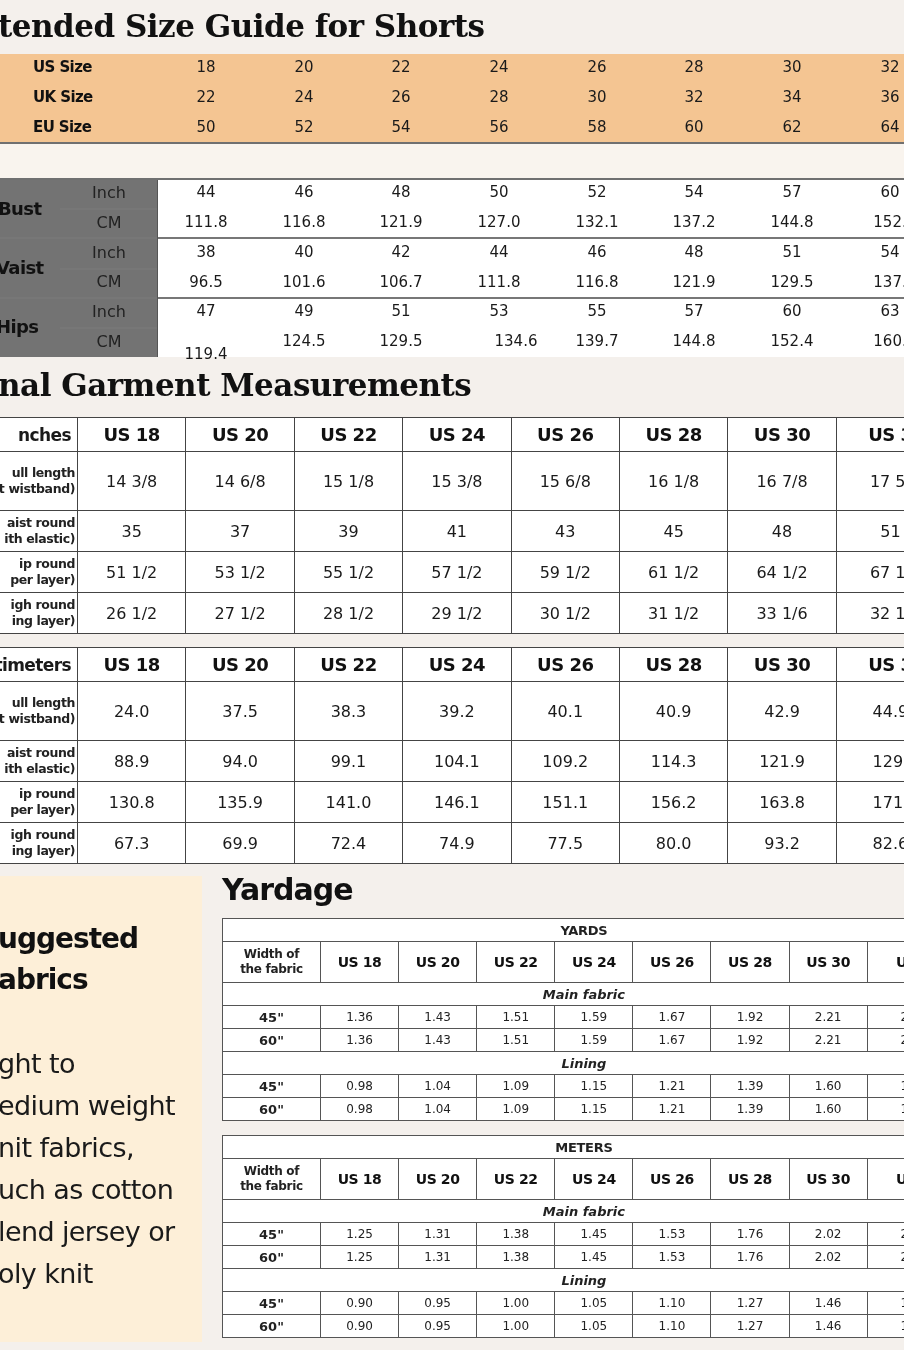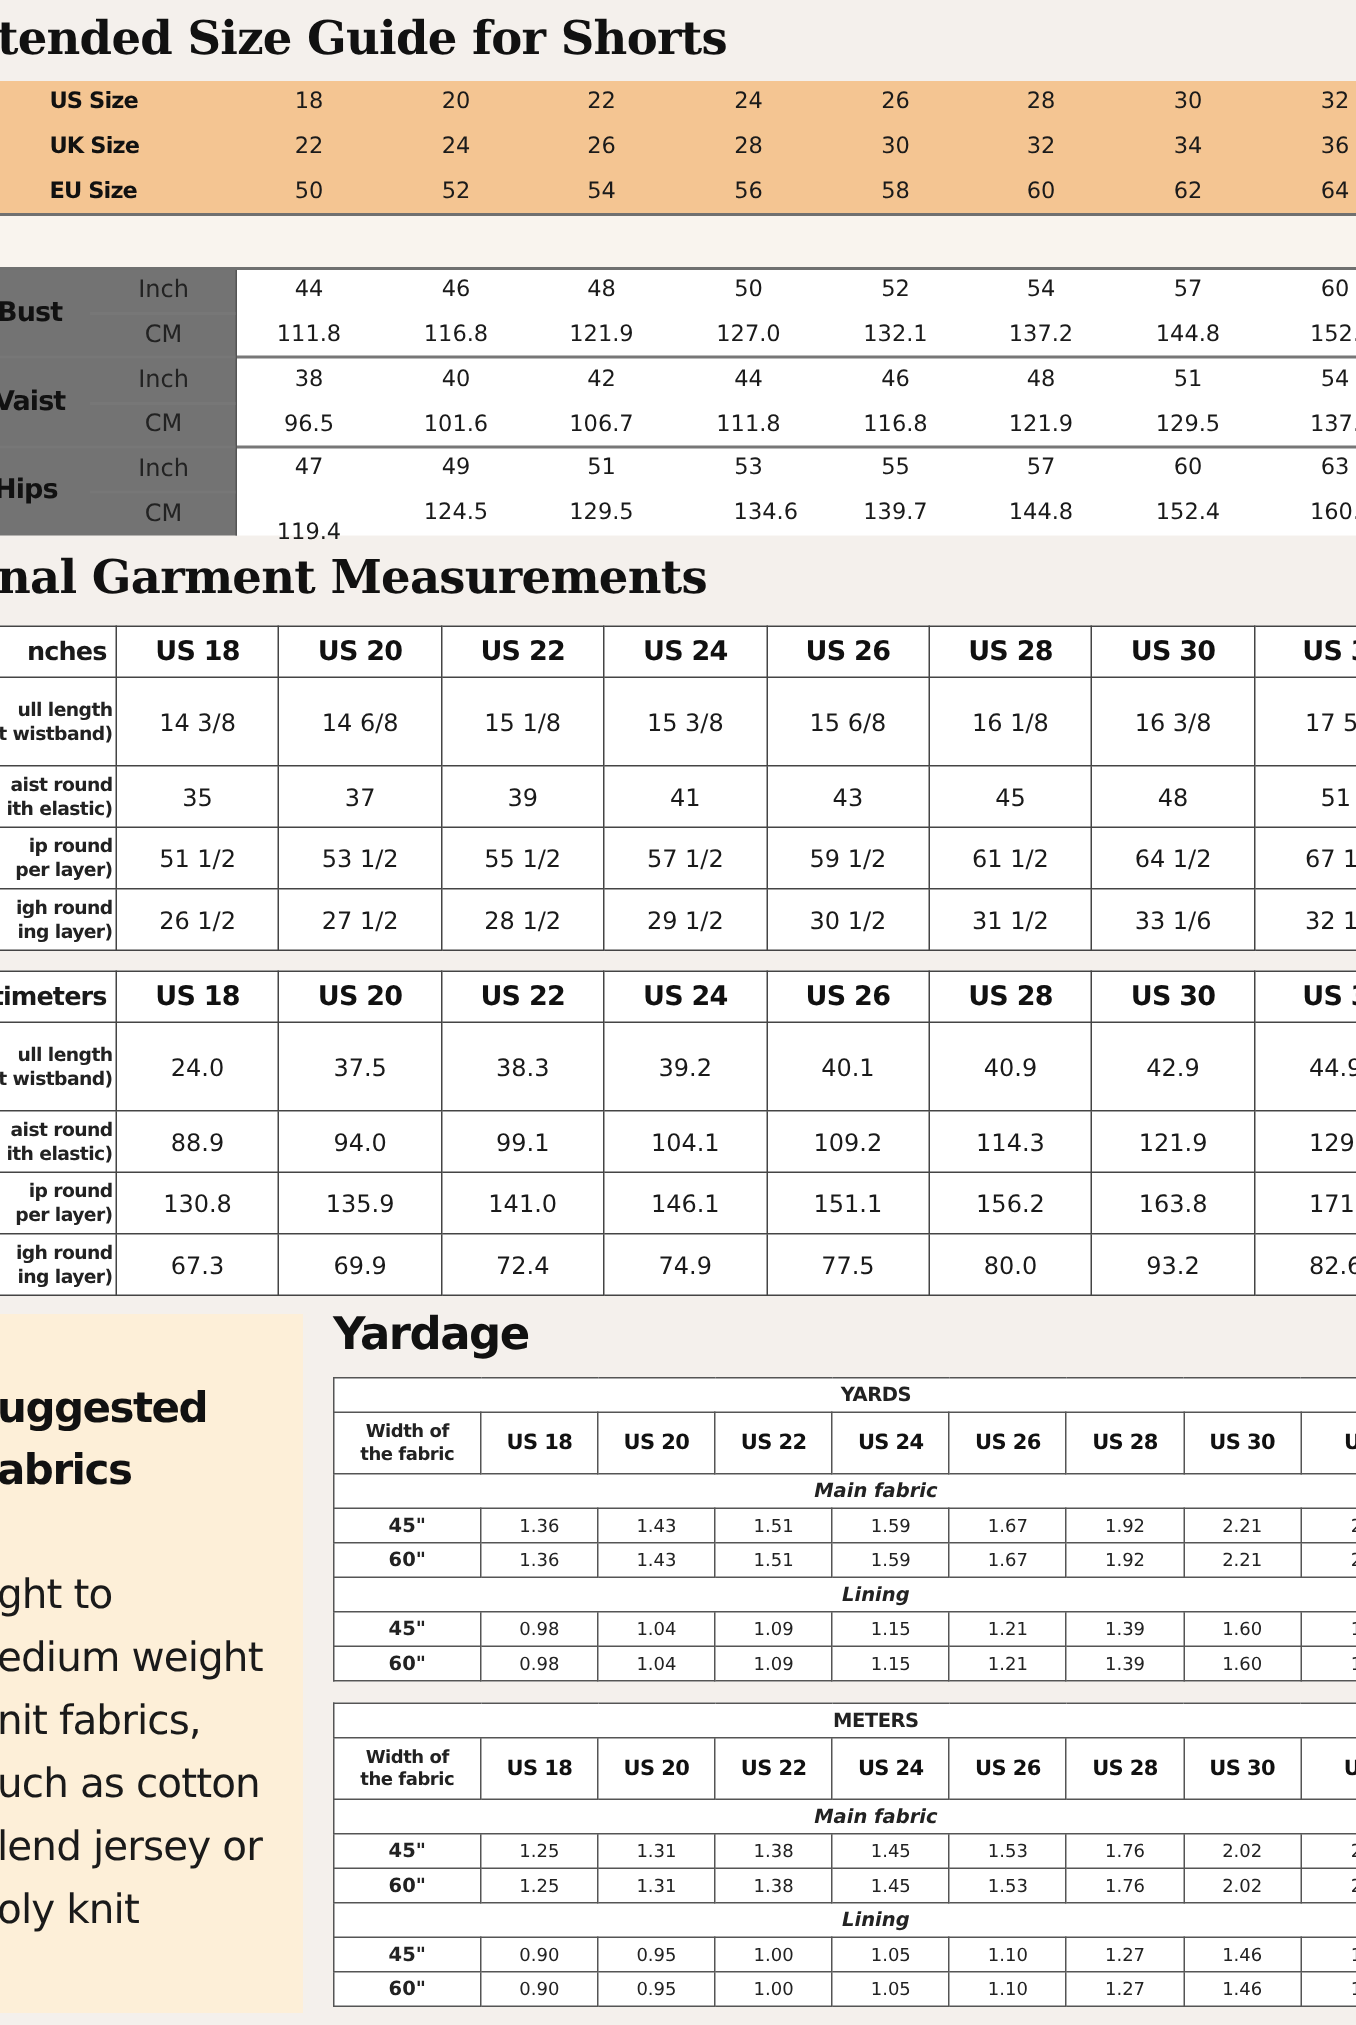--- a/index.html
+++ b/index.html
@@ -135,21 +135,21 @@
       <div class="abs bv" style="left:111px;top:122px;">49</div>
       <div class="abs bv" style="left:208px;top:122px;">51</div>
       <div class="abs bv" style="left:306px;top:122px;">53</div>
       <div class="abs bv" style="left:404px;top:122px;">55</div>
       <div class="abs bv" style="left:501px;top:122px;">57</div>
       <div class="abs bv" style="left:599px;top:122px;">60</div>
       <div class="abs bv" style="left:697px;top:122px;">63</div>
       <div class="abs bv" style="left:13px;top:165px;">119.4</div>
       <div class="abs bv" style="left:111px;top:152px;">124.5</div>
       <div class="abs bv" style="left:208px;top:152px;">129.5</div>
-      <div class="abs bv" style="left:304px;top:152px;text-align:right;">134.6</div>
+      <div class="abs bv" style="left:323px;top:152px;">134.6</div>
       <div class="abs bv" style="left:404px;top:152px;">139.7</div>
       <div class="abs bv" style="left:501px;top:152px;">144.8</div>
       <div class="abs bv" style="left:599px;top:152px;">152.4</div>
       <div class="abs bv" style="left:697px;top:152px;">160.</div>
     </div>
 </div>
 
 <div class="abs title" style="left:-2px;top:367px;">nal Garment Measurements</div>
 
 <table class="g" id="g-in" style="left:-30px;top:417px;width:974px;">
@@ -177,21 +177,21 @@
         <td class="hd">US 3</td>
       </tr>
       <tr style="height:59px">
         <td class="rl"><span>ull length</span><br><span>out wistband)</span></td>
         <td>14 3/8</td>
         <td>14 6/8</td>
         <td>15 1/8</td>
         <td>15 3/8</td>
         <td>15 6/8</td>
         <td>16 1/8</td>
-        <td>16 3/8</td>
+        <td>16 7/8</td>
         <td>17 5/</td>
       </tr>
       <tr style="height:41px">
         <td class="rl"><span>aist round</span><br><span>ith elastic)</span></td>
         <td>35</td>
         <td>37</td>
         <td>39</td>
         <td>41</td>
         <td>43</td>
         <td>45</td>

